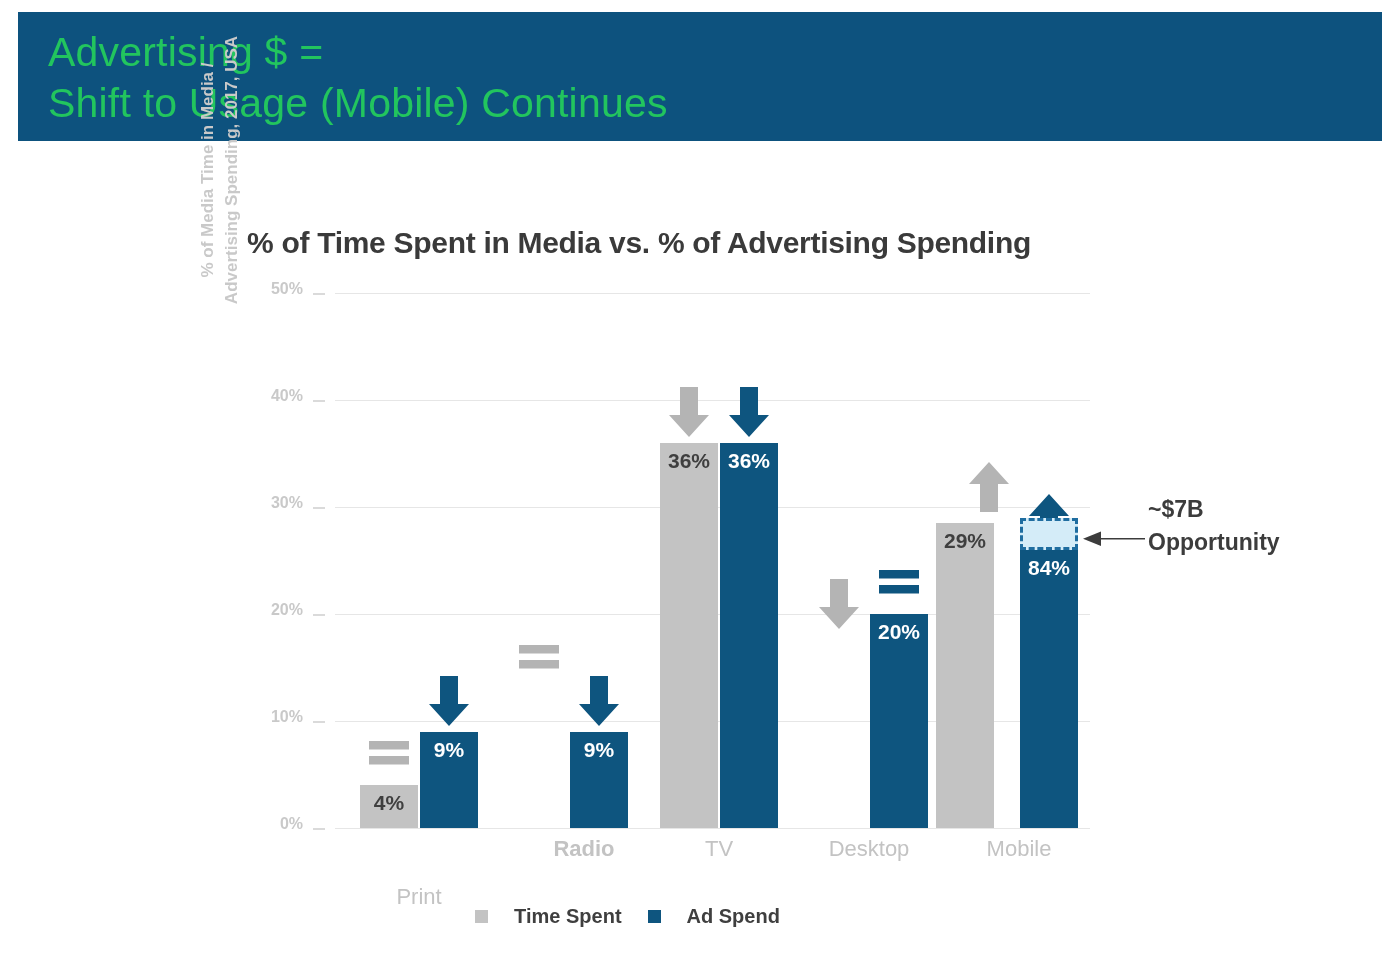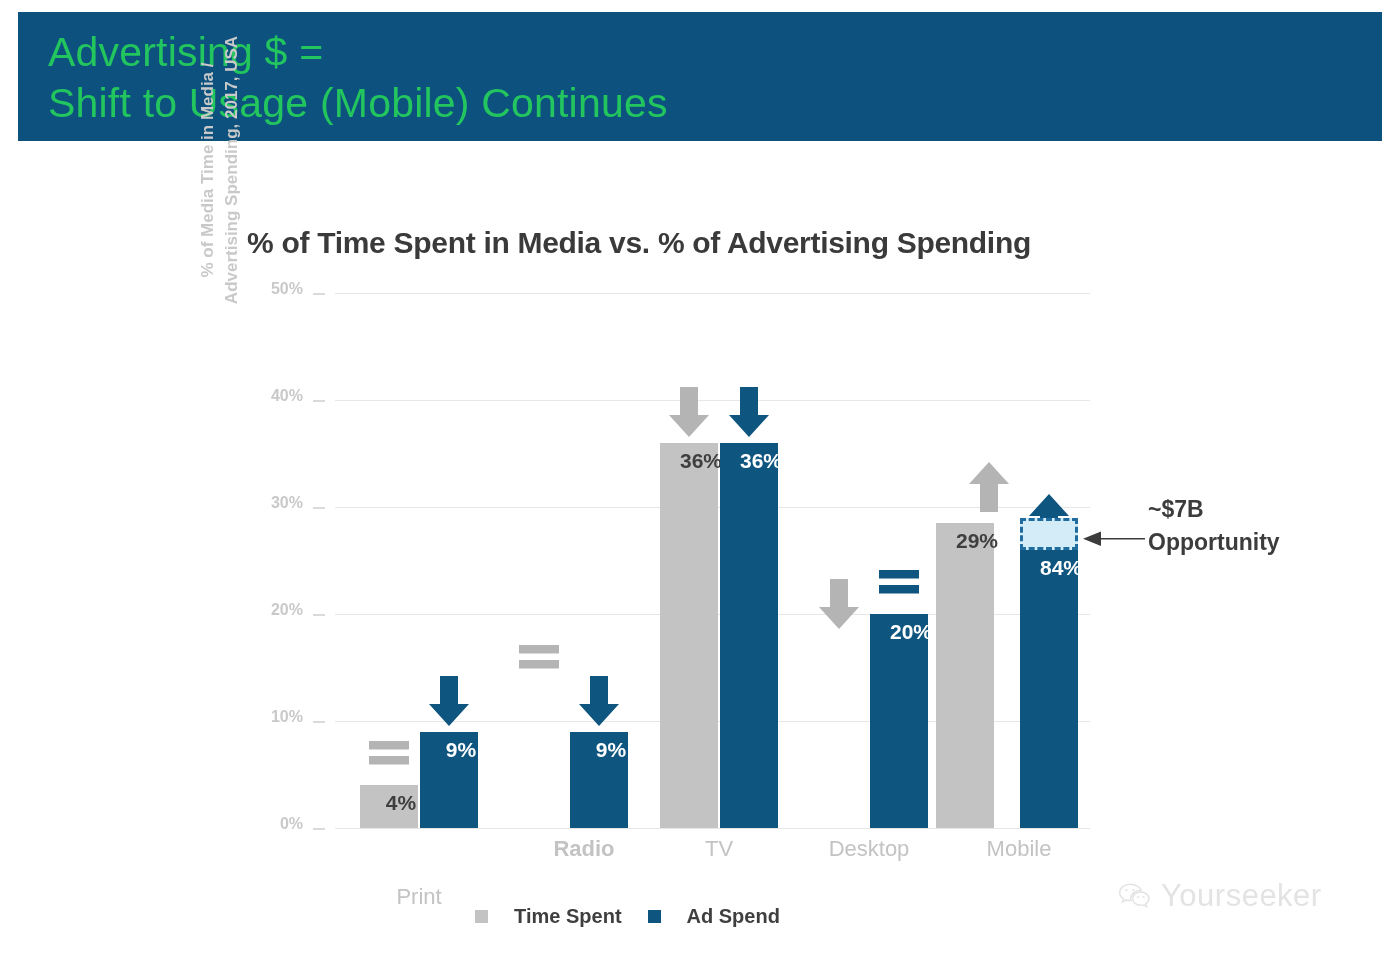--- a/index.html
+++ b/index.html
@@ -68,21 +68,21 @@
   .ycaption-wrap{position:absolute;left:0;top:0;}
 
   
   .bar{
     position:absolute;bottom:0;width:58px;
   }
   .bar.gray{background:#c3c3c3;}
   .bar.blue{background:#0e557f;}
   .bar-value{
     position:absolute;left:0;width:58px;text-align:center;
-    font-size:21px;font-weight:bold;margin-left:12px;
+    font-size:21px;font-weight:bold;
   }
   .bar.gray .bar-value{color:#3f3f3f;top:6px;}
   .bar.blue .bar-value{color:#ffffff;top:6px;}
 
   
   .opp-box{
     position:absolute;
     border:3px dashed #1f6da0;
     background:#d4ecf8;
     box-sizing:border-box;
@@ -269,29 +269,14 @@
       <div class="legend-item">
         <span class="legend-swatch" style="background: rgb(195, 195, 195);"></span>
         <span class="legend-text">Time Spent</span>
       </div>
       <div class="legend-item">
         <span class="legend-swatch" style="background: rgb(14, 85, 127);"></span>
         <span class="legend-text">Ad Spend</span>
       </div>
     </div>
 
-  <div class="watermark">
-    <span class="wm-icon">
-      <svg width="34" height="28" viewBox="0 0 34 28" aria-hidden="true">
-        <path d="M12 2.2C6.3 2.2 1.7 5.9 1.7 10.4c0 2.6 1.5 4.9 3.9 6.4l-1 3 3.4-1.7c1.2.3 2.5.5 3.9.5.3 0 .7 0 1-.05
-                 -.2-.7-.3-1.4-.3-2.1 0-4.4 4.3-8 9.6-8 .35 0 .7.02 1.04.05C22.3 5 17.7 2.2 12 2.2z" fill="none" stroke="#d2d2d2" stroke-width="1.5"></path>
-        <circle cx="8.4" cy="8.1" r="1.15" fill="#d2d2d2"></circle>
-        <circle cx="15.4" cy="8.1" r="1.15" fill="#d2d2d2"></circle>
-        <path d="M22.8 9.9c-4.6 0-8.3 3-8.3 6.7 0 3.7 3.7 6.7 8.3 6.7 1 0 1.9-.15 2.8-.4l2.9 1.5-.8-2.5
-                 c1.95-1.25 3.2-3.15 3.2-5.3 0-3.7-3.7-6.7-8.1-6.7z" fill="none" stroke="#d2d2d2" stroke-width="1.5"></path>
-        <circle cx="20.2" cy="15" r="1" fill="#d2d2d2"></circle>
-        <circle cx="25.6" cy="15" r="1" fill="#d2d2d2"></circle>
-      </svg>
-    </span>
-    <span class="wm-text">Yourseeker</span>
-  </div>
 
 </div>
 
 </body></html>

